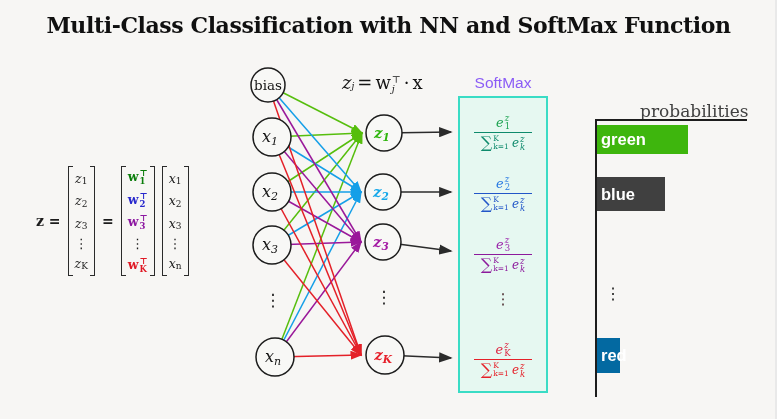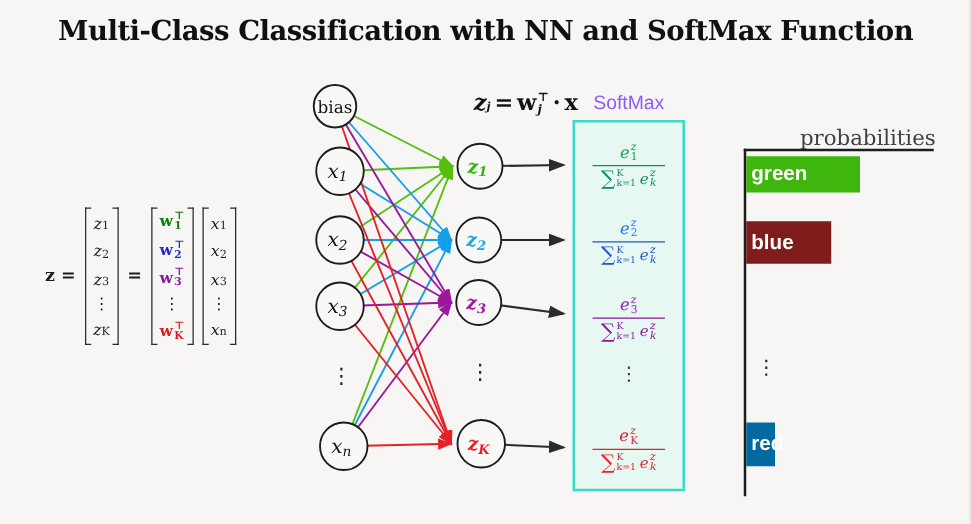--- a/index.html
+++ b/index.html
@@ -23,22 +23,22 @@
            border:1.6px solid #2a2a2a; border-left:none;}
   .mrow{display:flex; align-items:center; line-height:14px;}
   .mi{font-style:italic;}
   .msub{font-size:9px; margin-top:5px;}
   .supsub{display:inline-flex; flex-direction:column; align-items:flex-start;
           font-size:8.5px; line-height:8px; margin-left:1px; vertical-align:middle;}
   .wrow{font-weight:bold;}
   .mdots{font-size:13px; letter-spacing:0;}
 
   
-  .equation{position:absolute; left:342px; top:72px; font-size:18px; font-weight:bold;
-            color:#141414; display:flex; align-items:flex-end; gap:3px;margin-left:37px;}
+  .equation{position:absolute; left:342px; top:72px; font-size:18px; font-weight:normal;
+            color:#141414; display:flex; align-items:flex-end; gap:3px;}
   .equation .supsub{font-size:9.5px; line-height:9px;}
 
   
   .softmax-label{position:absolute; left:458px; top:74px; width:90px; text-align:center;
                  font-family:"Liberation Sans", sans-serif; font-size:15.5px; font-weight:500;}
   .softmax-box{position:absolute; left:458px; top:96px; width:90px; height:297px;
                border:2px solid; box-sizing:border-box;}
   .frac{position:absolute; left:0; right:0; display:flex; flex-direction:column; align-items:center;}
   .frac .num{font-size:13px; display:flex; align-items:center; line-height:13px;}
   .frac .fbar{width:58px; border-top:1.4px solid; margin:1.5px 0 2px 0; height:0;}
@@ -346,21 +346,21 @@
         </div>
     </div>
   </div>
 
   <div class="prob-title">probabilities</div>
 
   <div class="chart">
     <div class="bar" style="top: 4px; height: 29px; width: 91px; background: rgb(62, 182, 13); text-align: center;">
         <span>green</span>
       </div>
-    <div class="bar" style="top: 56px; height: 34px; width: 68px; background: #7f1d1d;">
+    <div class="bar" style="top: 56px; height: 34px; width: 68px; background: #404040;">
         <span>blue</span>
       </div>
     <div class="chart-dots">⋮</div>
     <div class="bar" style="top: 217px; height: 35px; width: 23px; background: #0369a1;">
         <span>red</span>
       </div>
   </div>
 
 </div>
 

